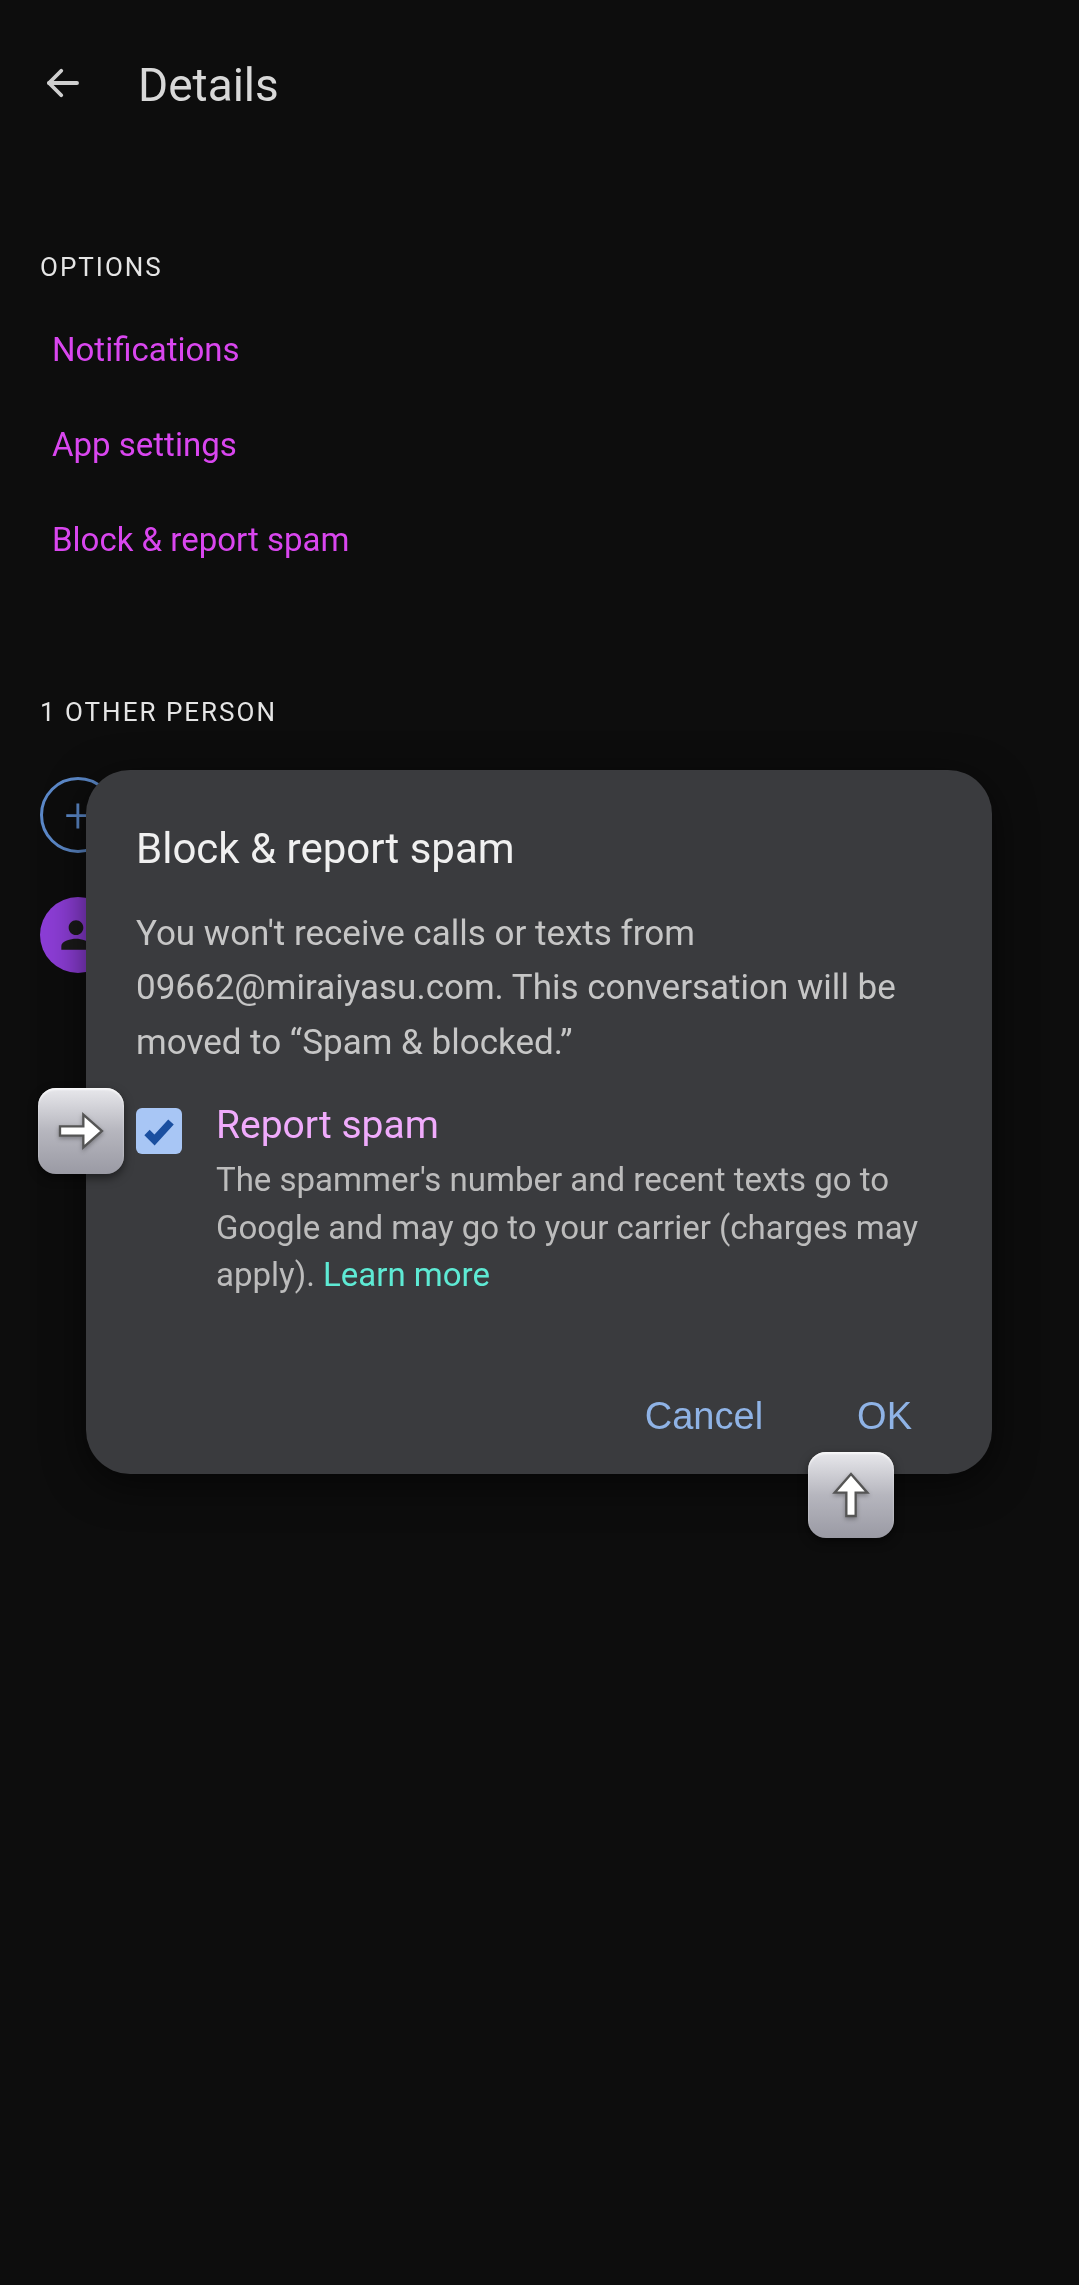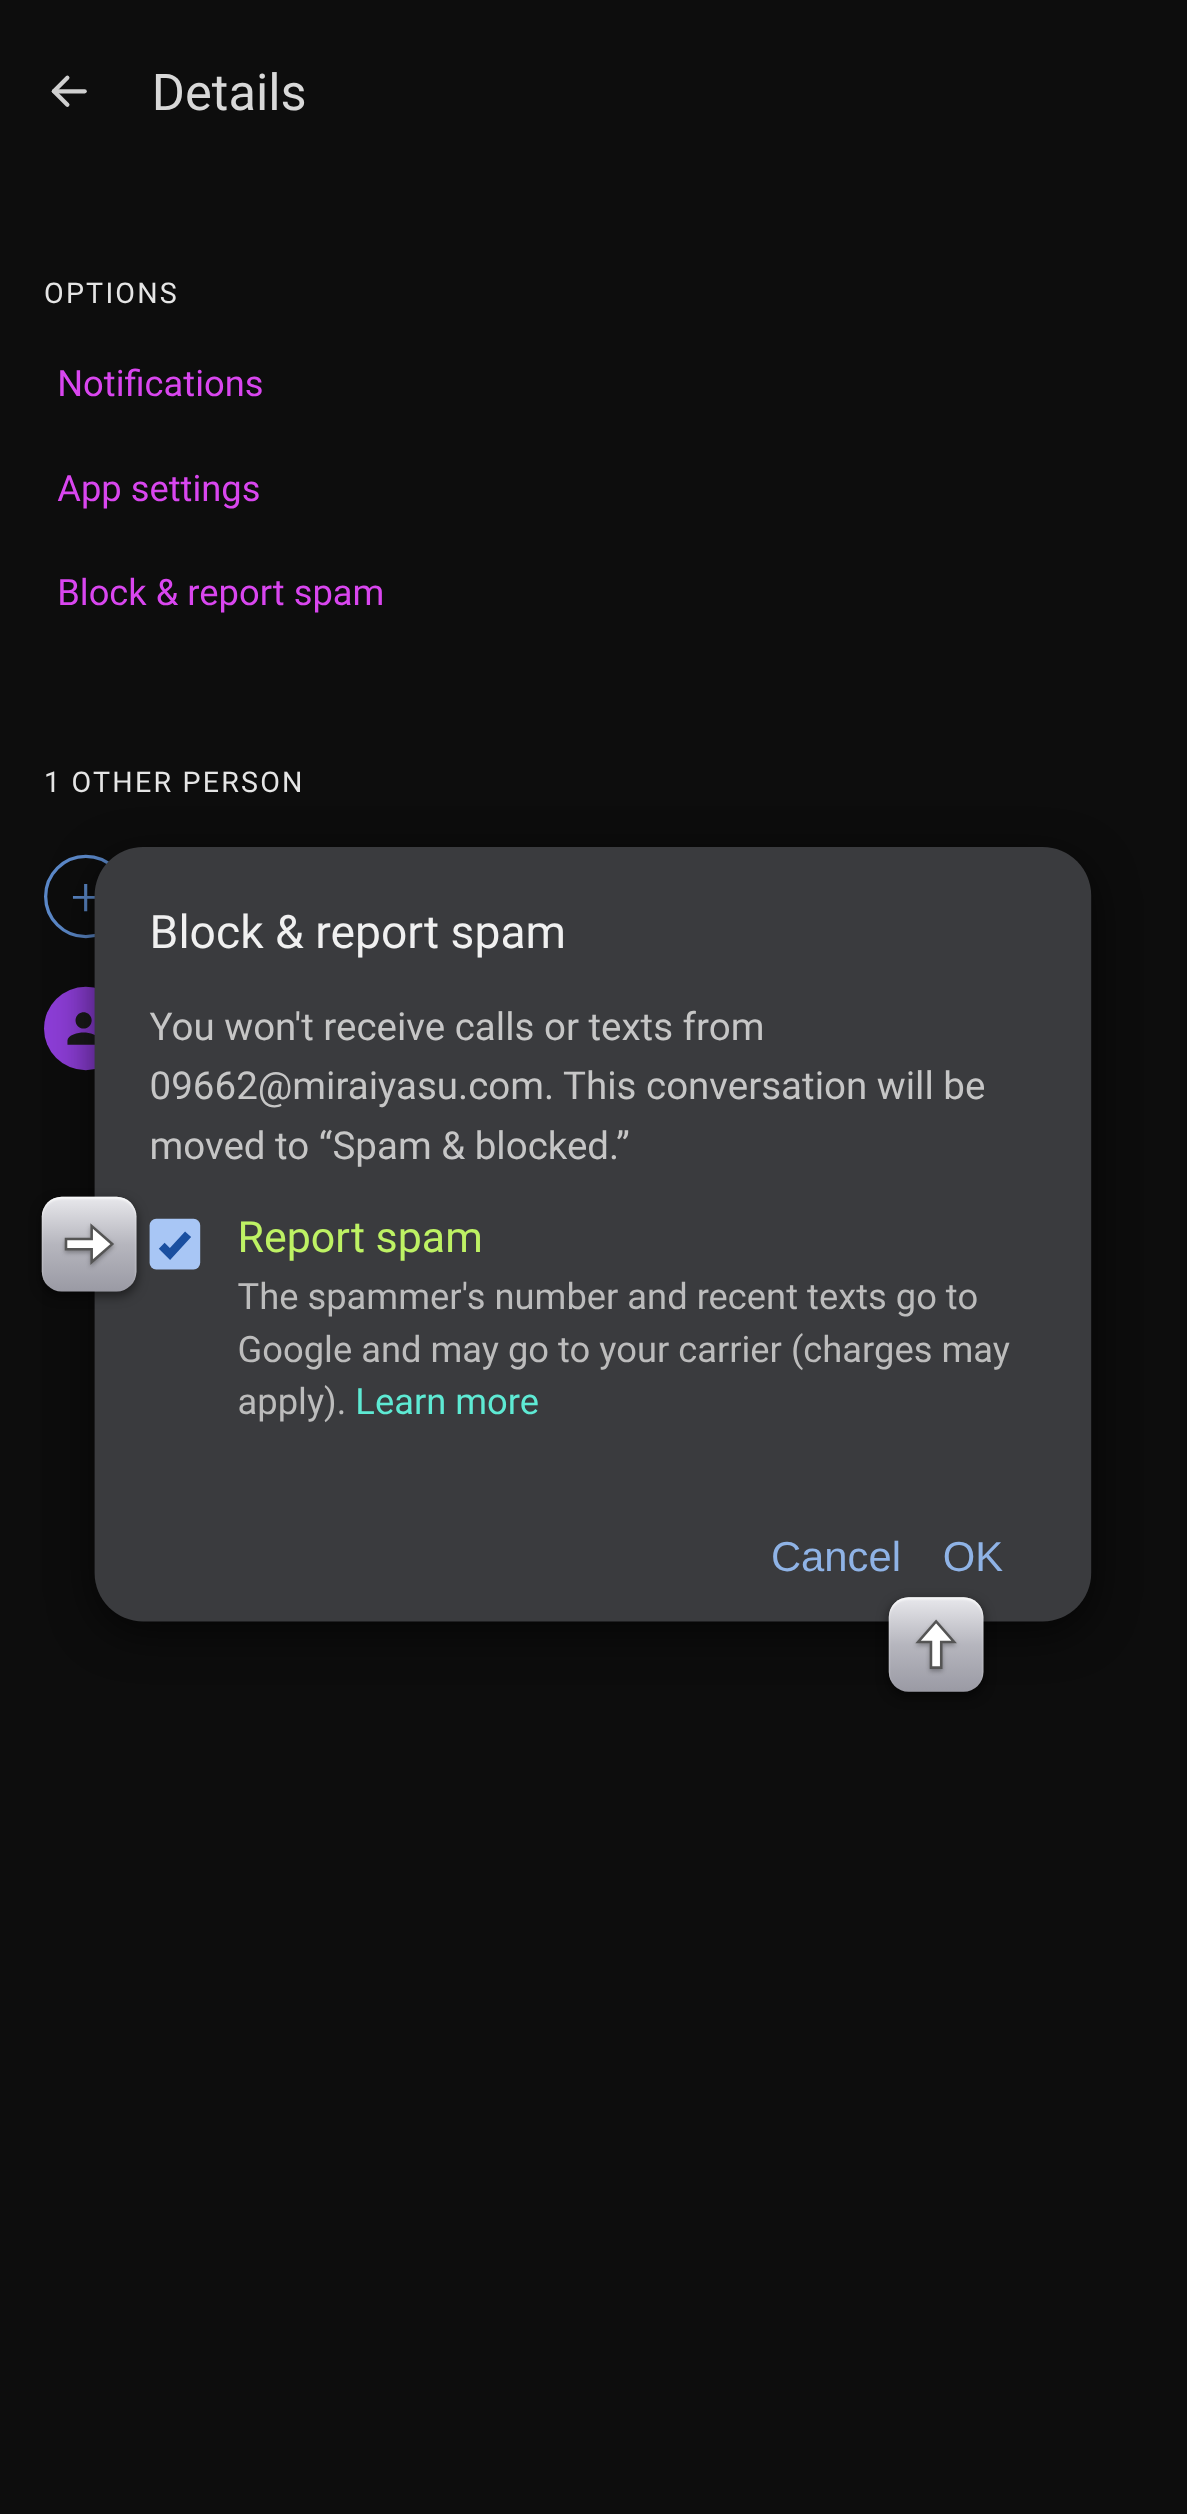--- a/index.html
+++ b/index.html
@@ -100,35 +100,35 @@
     border-radius: 6px;
     background: #a8c6f5;
     display: flex; align-items: center; justify-content: center;
     flex-shrink: 0;
     margin-top: 6px;
   }
   .checkbox svg { width: 36px; height: 36px; stroke: #1a4fa0; stroke-width: 5; fill: none; }
   .checkbox-content { flex: 1; }
   .checkbox-label {
     font-size: 39px;
-    color: #bef264;
+    color: #f0abfc;
     font-weight: 400;
     margin-bottom: 8px;
   }
   .checkbox-desc {
     font-size: 33px;
     line-height: 1.45;
     color: #bcbcbc;
   }
   .learn-more { color: #5eead4; }
 
   .dialog-actions {
     display: flex;
     justify-content: flex-end;
-    gap: 38px;
+    gap: 94px;
     margin-top: 96px;
     padding-right: 30px;
   }
   .dialog-btn {
     font-size: 38px;
     color: #8fb3e6;
     font-weight: 400;
     background: none; border: none;
   }
 

